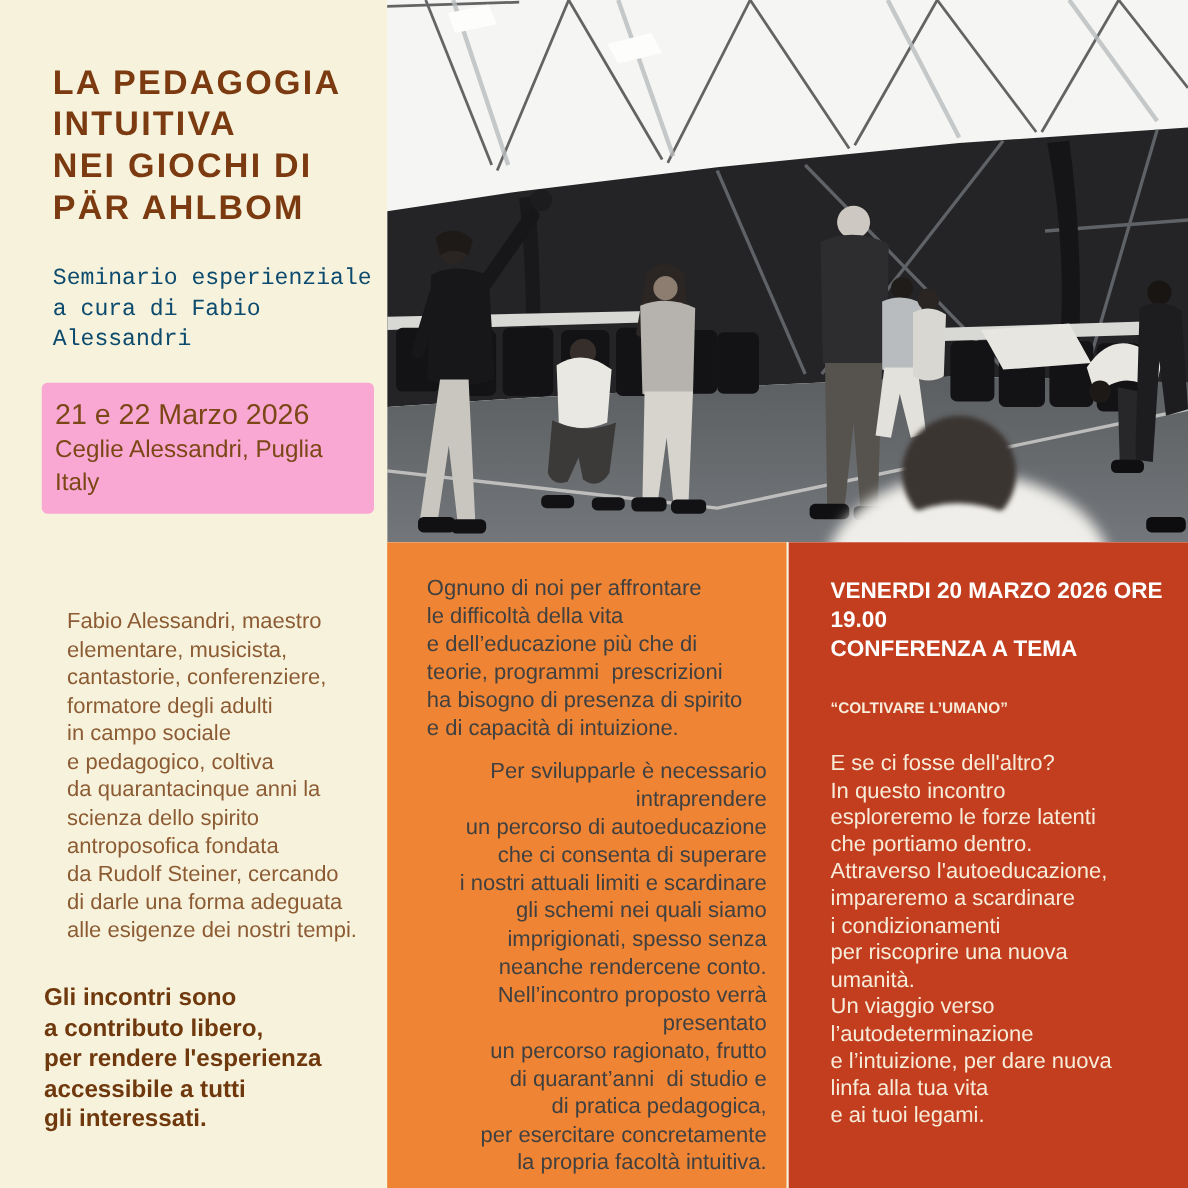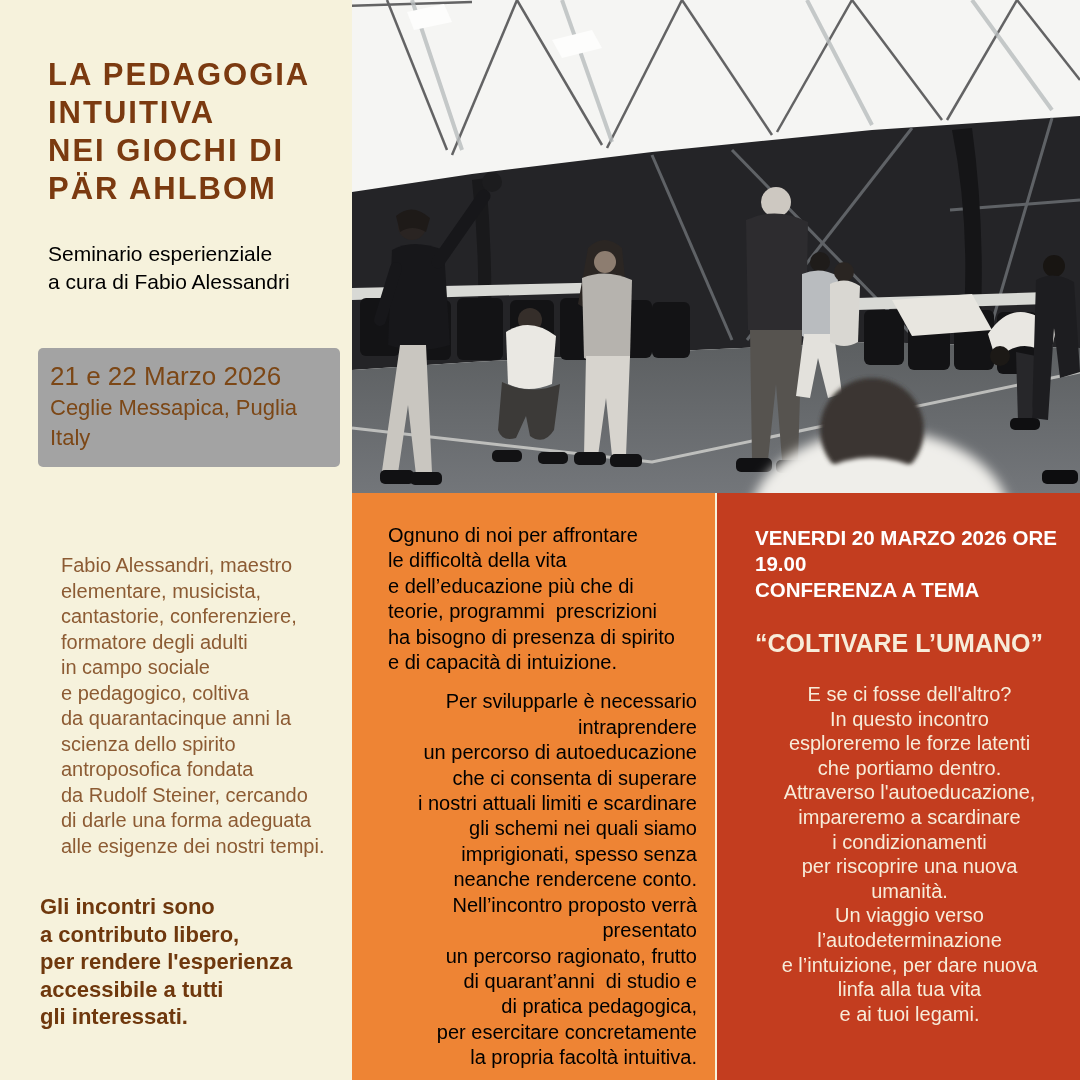--- a/index.html
+++ b/index.html
@@ -11,65 +11,65 @@
   .pre{white-space:pre-wrap;}
   
   .left-col{position:absolute;left:0;top:0;width:352px;height:1080px;background:#f6f2dc;}
   .title{
     position:absolute;left:48px;top:56px;width:300px;margin:0;
     font-size:31px;line-height:38px;font-weight:bold;letter-spacing:2px;
     color:#7b3a10;
   }
   .subtitle{
     position:absolute;left:48px;top:240px;width:290px;margin:0;
-    font-size:21px;line-height:28px;color:#000000;font-weight:normal;
+    font-size:21px;line-height:28px;color:#0c4a6e;font-weight:normal;font-family:Liberation Mono, monospace;
   }
   .date-box{
     position:absolute;left:38px;top:348px;width:302px;
-    background:#a3a3a3;border-radius:5px;padding:12px 12px 14px 12px;box-sizing:border-box;
+    background:#f9a8d4;border-radius:5px;padding:12px 12px 14px 12px;box-sizing:border-box;
   }
   .date-line{font-size:26px;line-height:33px;color:#7c4716;}
   .location-line{font-size:22px;line-height:30px;color:#7c4716;}
   .bio{
     position:absolute;left:48px;top:540px;width:300px;margin:13px;
     font-size:20px;line-height:25.5px;color:#8c5b33;
   }
   .note{
     position:absolute;left:40px;top:893px;width:300px;margin:0;
     font-size:22px;line-height:27.5px;font-weight:bold;color:#6f380d;
   }
   
   .photo{position:absolute;left:352px;top:0;width:728px;height:493px;margin:0;background:#f4f4f2;}
   .photo svg{display:block;width:100%;height:100%;}
   
   .panel{position:absolute;top:493px;height:587px;box-sizing:border-box;}
   .panel-orange{left:352px;width:363px;background:#ee8434;padding:30px 18px 0 36px;}
   .panel-red{left:717px;width:363px;background:#c33d1f;padding:32px 16px 0 38px;}
   .panel p{margin:0;}
-  .orange-text{font-size:20px;line-height:25.4px;color:#000000;}
+  .orange-text{font-size:20px;line-height:25.4px;color:#404040;}
   .orange-text + .orange-text{margin-top:14px;text-align:right;}
   .conf-header{font-size:20.5px;line-height:26px;font-weight:bold;color:#ffffff;}
-  .conf-theme{margin-top:27px !important;font-size:25px;line-height:26px;font-weight:bold;color:#f7ecd9;}
-  .conf-body{margin-top:26px !important;font-size:20px;line-height:24.6px;color:#f7ecd9;text-align:center;}
+  .conf-theme{margin-top:27px !important;font-size:14px;line-height:26px;font-weight:bold;color:#f7ecd9;}
+  .conf-body{margin-top:26px !important;font-size:20px;line-height:24.6px;color:#f7ecd9;}
 </style>
 </head>
 <body>
 
 <div class="poster">
 
   <aside class="left-col">
     <h1 class="title pre">LA PEDAGOGIA
 INTUITIVA
 NEI GIOCHI DI
 PÄR AHLBOM</h1>
     <p class="subtitle pre">Seminario esperienziale
 a cura di Fabio Alessandri</p>
     <div class="date-box">
       <div class="date-line">21 e 22 Marzo 2026</div>
-      <div class="location-line">Ceglie Messapica, Puglia Italy</div>
+      <div class="location-line">Ceglie Alessandri, Puglia Italy</div>
     </div>
     <p class="bio pre">Fabio Alessandri, maestro
 elementare, musicista,
 cantastorie, conferenziere,
 formatore degli adulti
 in campo sociale
 e pedagogico, coltiva
 da quarantacinque anni la
 scienza dello spirito
 antroposofica fondata

